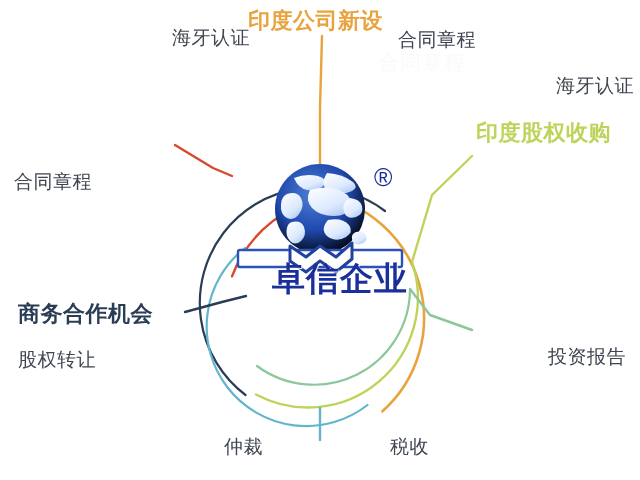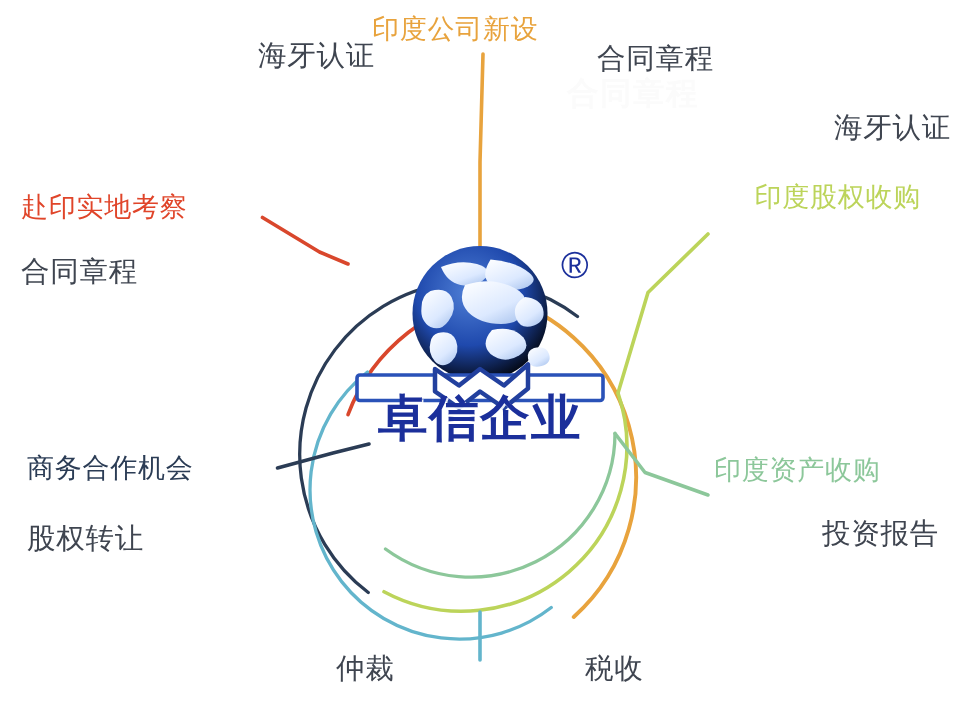--- a/index.html
+++ b/index.html
@@ -31,22 +31,22 @@
     height: 480px;
   }
 
   
   .label {
     position: absolute;
     white-space: nowrap;
     line-height: 1;
   }
   .label.primary {
-    font-weight: normal;
-    font-size: 18px;
+    font-weight: bold;
+    font-size: 22px;
     letter-spacing: 0.5px;
   }
   .label.secondary {
     font-weight: normal;
     font-size: 19px;
     color: #3f4550;
     letter-spacing: 0.5px;
   }
   .label.ghost {
     font-weight: bold;
@@ -75,21 +75,21 @@
     position: absolute;
     left: 0; top: 0;
     width: 176px;
     height: 118px;
   }
   #logo-title {
     position: absolute;
     left: 0;
     top: 104px;
     width: 176px;
-    text-align: center;
+    text-align: right;
     font-size: 33px;
     font-weight: bold;
     color: #1b2f9b;
     letter-spacing: 1px;
     line-height: 1;
     text-shadow: 1px 1px 0 rgba(255,255,255,0.9);
   }
   #reg-mark {
     position: absolute;
     left: 374px;
@@ -167,27 +167,25 @@
   <div class="label ghost" style="left:378px; top:52px;">合同章程</div>
 
   <div class="label secondary" style="left:172px; top:28px;">海牙认证</div>
 
   <div class="label primary c-orange" style="left:248px; top:10px;">印度公司新设</div>
 
   <div class="label secondary" style="left:398px; top:30px;">合同章程</div>
 
   <div class="label secondary" style="left:556px; top:76px;">海牙认证</div>
 
-  <div class="label primary c-red" style="left:14px; top:129px;">赴印实地考察</div>
 
   <div class="label secondary" style="left:14px; top:172px;">合同章程</div>
 
-  <div class="label primary c-yellowgreen" style="left:503px; top:122px;">印度股权收购</div>
+  <div class="label primary c-yellowgreen" style="left:476px; top:122px;">印度股权收购</div>
 
-  <div class="label primary c-green" style="left:476px; top:304px;">印度资产收购</div>
 
   <div class="label secondary" style="left:548px; top:347px;">投资报告</div>
 
   <div class="label primary c-navy" style="left:18px; top:303px;">商务合作机会</div>
 
   <div class="label secondary" style="left:18px; top:350px;">股权转让</div>
 
   <div class="label secondary" style="left:200px; top:437px;margin-left:24px;">仲裁</div>
 
 

